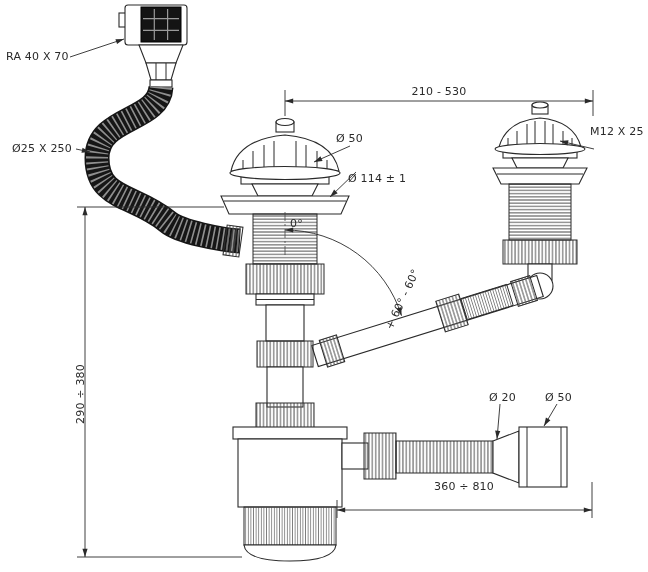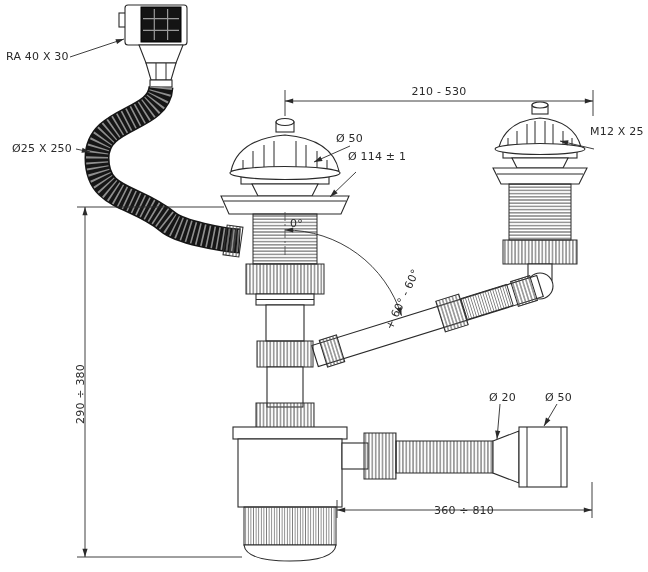--- a/index.html
+++ b/index.html
@@ -170,26 +170,26 @@
     <line x1="70" y1="57" x2="124" y2="39" class="dim" marker-end="url(#arr)"></line>
     <line x1="76" y1="149" x2="90" y2="152" class="dim" marker-end="url(#arr)"></line>
     <line x1="350" y1="146" x2="314" y2="162" class="dim" marker-end="url(#arr)"></line>
     <line x1="356" y1="172" x2="330" y2="197" class="dim" marker-end="url(#arr)"></line>
     <line x1="594" y1="149" x2="560" y2="141" class="dim" marker-end="url(#arr)"></line>
     <line x1="500" y1="404" x2="497" y2="439" class="dim" marker-end="url(#arr)"></line>
     <line x1="557" y1="404" x2="544" y2="426" class="dim" marker-end="url(#arr)"></line>
   </g>
 </svg>
 
-  <div class="lbl" style="left:6px;top:50px">RA 40 X 30</div>
+  <div class="lbl" style="left:6px;top:50px">RA 40 X 70</div>
   <div class="lbl" style="left:12px;top:142px">Ø25 X 250</div>
   <div class="lbl" style="left:439px;top:85px;transform:translateX(-50%)">210 - 530</div>
   <div class="lbl" style="left:336px;top:132px">Ø 50</div>
-  <div class="lbl" style="left:348px;top:150px">Ø 114 ± 1</div>
+  <div class="lbl" style="left:348px;top:172px">Ø 114 ± 1</div>
   <div class="lbl" style="left:590px;top:125px">M12 X 25</div>
   <div class="lbl" style="left:290px;top:217px">0°</div>
   <div class="lbl" style="left:383px;top:326px;transform:rotate(-65deg);transform-origin:0 0">+ 60°  - 60°</div>
   <div class="lbl" style="left:74px;top:424px;transform:rotate(-90deg);transform-origin:0 0">290 ÷ 380</div>
-  <div class="lbl" style="left:464px;top:504px;transform:translateX(-50%)">360 ÷ 810</div>
+  <div class="lbl" style="left:464px;top:480px;transform:translateX(-50%)">360 ÷ 810</div>
   <div class="lbl" style="left:489px;top:391px">Ø 20</div>
   <div class="lbl" style="left:545px;top:391px">Ø 50</div>
 
 </div>
 
 </body></html>

